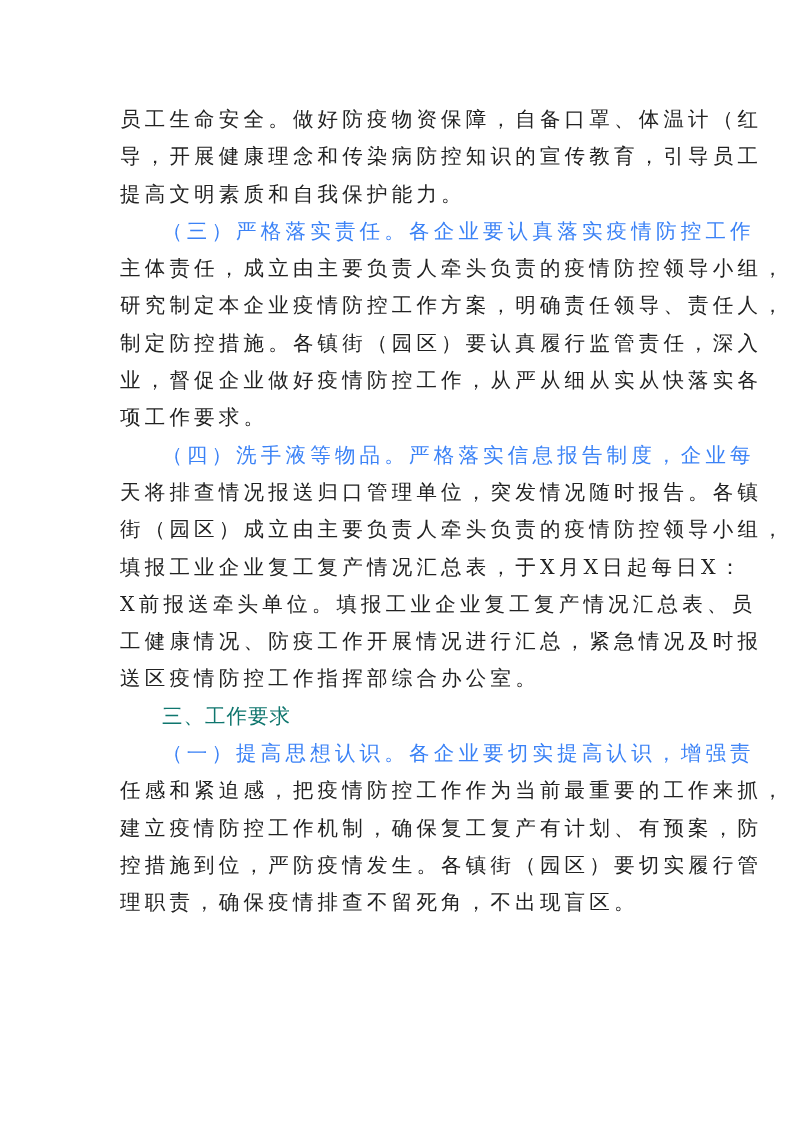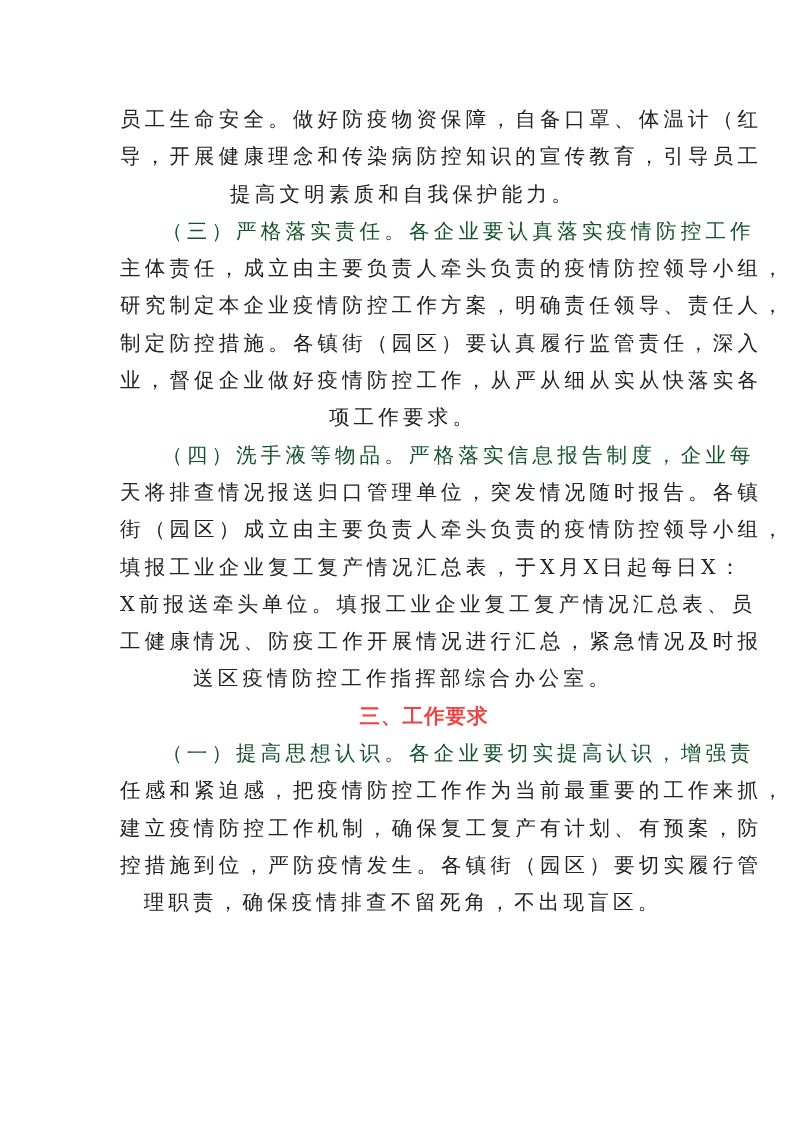--- a/index.html
+++ b/index.html
@@ -3,27 +3,27 @@
 <meta charset="utf-8">
 <style>
   html, body { margin: 0; padding: 0; background: #ffffff; }
   body { width: 793px; height: 1122px; position: relative; overflow: hidden; }
   .page { position: absolute; left: 0; top: 0; width: 793px; height: 1122px; background: #fff; }
   .content {
     position: absolute; left: 120px; top: 101px; width: 566px;
     font-family: "DejaVu Serif", "Liberation Serif", serif;
     font-size: 20.5px; color: #222; letter-spacing: 4.2px;
   }
-  .line { height: 37.3px; line-height: 37.3px; white-space: nowrap; overflow: visible; text-align: center; }
+  .line { height: 37.3px; line-height: 37.3px; white-space: nowrap; overflow: visible; }
   .indent { padding-left: 42px; }
   .heading {
     font-family: "DejaVu Sans", "Liberation Sans", sans-serif;
-    font-weight: bold; letter-spacing: 1px; color: #ef4444;
+    font-weight: normal; letter-spacing: 1px; color: #0f766e;
   }
-  .sub { color: #14532d; }
+  .sub { color: #3b82f6; }
 </style>
 </head>
 <body>
 
 <div class="page">
   <div class="content">
 
     <div>
       <div class="line">员工生命安全。做好防疫物资保障，自备口罩、体温计（红</div>
       <div class="line">导，开展健康理念和传染病防控知识的宣传教育，引导员工</div>

